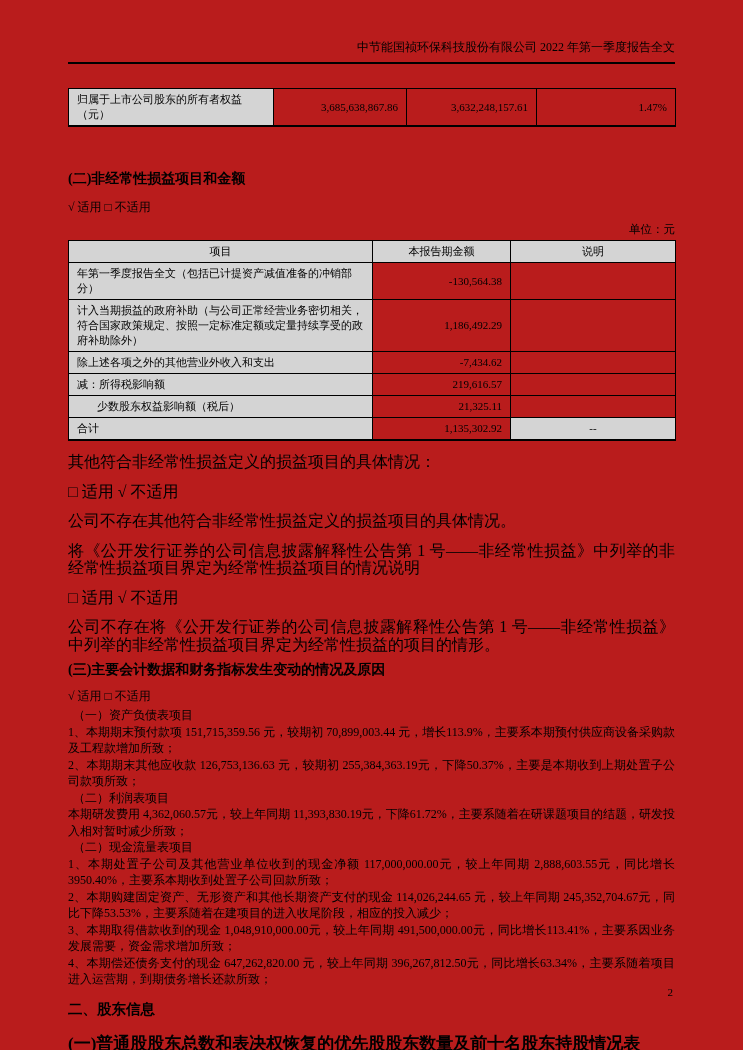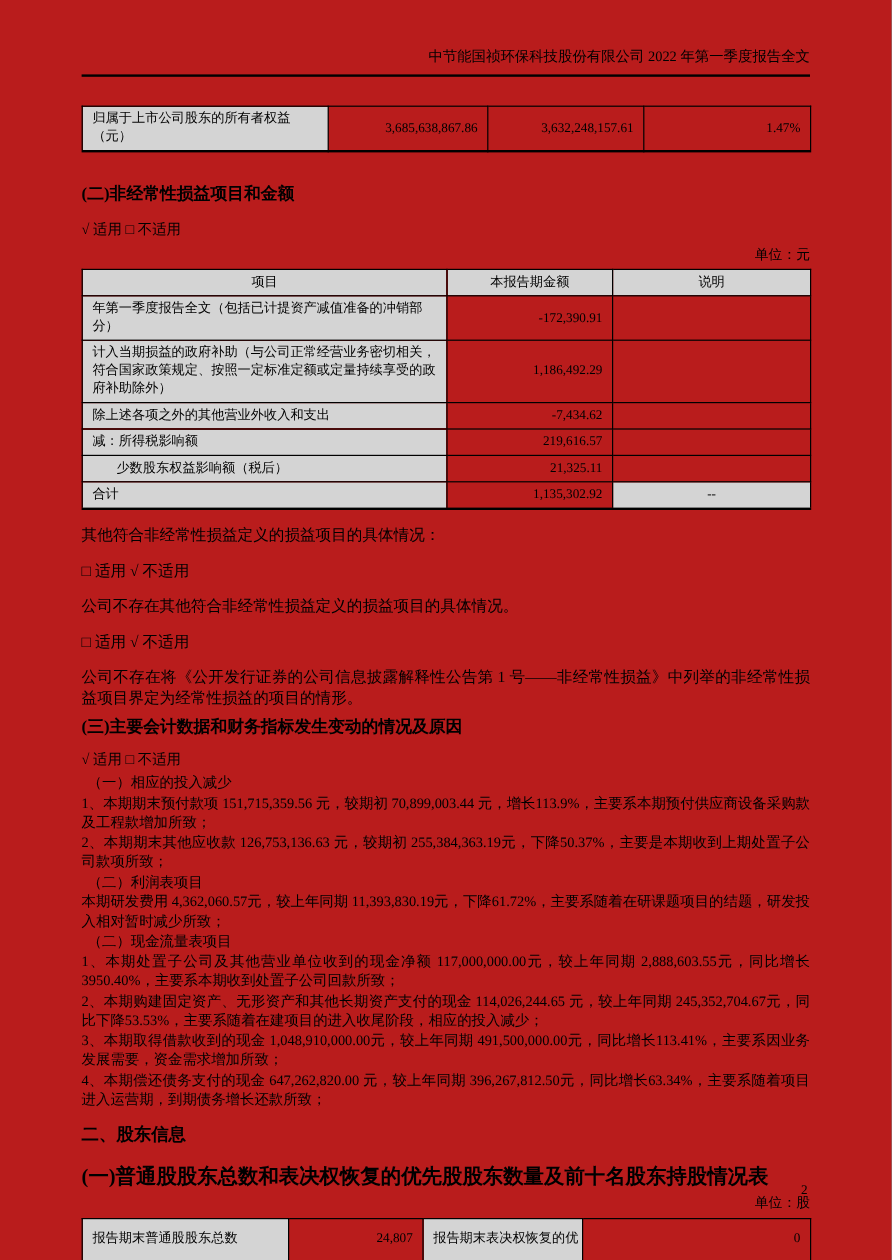--- a/index.html
+++ b/index.html
@@ -48,42 +48,42 @@
   .t-num { text-align: right; }
   .t-center { text-align: center; }
   table.heavy-bottom { border-bottom: 2px solid #000; }
   
   .table-equity { margin-top: 24px; }
   .table-equity td { height: 24px; }
   
   .sec-heading {
     font-size: 14px;
     font-weight: bold;
-    margin-top: 27px;
+    margin-top: 43px;
     line-height: 18px;
   }
   .applicability {
     margin-top: 12px;
     font-size: 12px;
     line-height: 15px;
   }
   .unit-row {
     margin-top: 7px;
     text-align: right;
     font-size: 11.5px;
     line-height: 14px;
   }
   
   .table-nonrecurring { margin-top: 4px; }
   .table-nonrecurring td, .table-nonrecurring th { height: 22px; }
   .row-indent .t-label { padding-left: 28px; }
   
   .notes-block { margin-top: 6px; }
   .notes-block p {
-    font-size: 13px;
+    font-size: 16px;
     line-height: 17.5px;
     text-align: justify;
     margin-top: 12px;
   }
   
   .para-block { margin-top: 3px; }
   .para-block p {
     font-size: 12px;
     line-height: 16.5px;
     text-align: justify;
@@ -149,21 +149,21 @@
           <col style="width:165px">
         </colgroup>
       <tbody>
           <tr>
         <th class="shaded t-center">项目</th>
         <th class="shaded t-center">本报告期金额</th>
         <th class="shaded t-center">说明</th>
       </tr>
       <tr>
         <td class="shaded t-label">年第一季度报告全文（包括已计提资产减值准备的冲销部分）</td>
-        <td class="t-num">-172,390.91</td>
+        <td class="t-num">-130,564.38</td>
         <td></td>
       </tr>
       <tr>
         <td class="shaded t-label">计入当期损益的政府补助（与公司正常经营业务密切相关，符合国家政策规定、按照一定标准定额或定量持续享受的政府补助除外）</td>
         <td class="t-num">1,186,492.29</td>
         <td></td>
       </tr>
       <tr>
         <td class="shaded t-label">除上述各项之外的其他营业外收入和支出</td>
         <td class="t-num">-7,434.62</td>
@@ -184,29 +184,30 @@
         <td class="t-num">1,135,302.92</td>
         <td class="shaded t-center">--</td>
       </tr>
     </tbody>
       </table>
 
     <div class="notes-block">
       <p>其他符合非经常性损益定义的损益项目的具体情况：</p>
       <p>□ 适用 √ 不适用</p>
       <p>公司不存在其他符合非经常性损益定义的损益项目的具体情况。</p>
+      <p>将《公开发行证券的公司信息披露解释性公告第 1 号——非经常性损益》中列举的非经常性损益项目界定为经常性损益项目的情况说明</p>
       <p>□ 适用 √ 不适用</p>
       <p>公司不存在将《公开发行证券的公司信息披露解释性公告第 1 号——非经常性损益》中列举的非经常性损益项目界定为经常性损益的项目的情形。</p>
     </div>
 
     <div class="sec-heading" style="margin-top:8px;">(三)主要会计数据和财务指标发生变动的情况及原因</div>
     <div class="applicability" style="margin-top:10px;">√ 适用 □ 不适用</div>
 
     <div class="para-block">
-      <p class="sub">（一）相应的投入减少</p>
+      <p class="sub">（一）资产负债表项目</p>
       <p>1、本期期末预付款项 151,715,359.56 元，较期初 70,899,003.44 元，增长113.9%，主要系本期预付供应商设备采购款及工程款增加所致；</p>
       <p>2、本期期末其他应收款 126,753,136.63 元，较期初 255,384,363.19元，下降50.37%，主要是本期收到上期处置子公司款项所致；</p>
       <p class="sub">（二）利润表项目</p>
       <p>本期研发费用 4,362,060.57元，较上年同期 11,393,830.19元，下降61.72%，主要系随着在研课题项目的结题，研发投入相对暂时减少所致；</p>
       <p class="sub">（二）现金流量表项目</p>
       <p>1、本期处置子公司及其他营业单位收到的现金净额 117,000,000.00元，较上年同期 2,888,603.55元，同比增长3950.40%，主要系本期收到处置子公司回款所致；</p>
       <p>2、本期购建固定资产、无形资产和其他长期资产支付的现金 114,026,244.65 元，较上年同期 245,352,704.67元，同比下降53.53%，主要系随着在建项目的进入收尾阶段，相应的投入减少；</p>
       <p>3、本期取得借款收到的现金 1,048,910,000.00元，较上年同期 491,500,000.00元，同比增长113.41%，主要系因业务发展需要，资金需求增加所致；</p>
       <p>4、本期偿还债务支付的现金 647,262,820.00 元，较上年同期 396,267,812.50元，同比增长63.34%，主要系随着项目进入运营期，到期债务增长还款所致；</p>
     </div>

